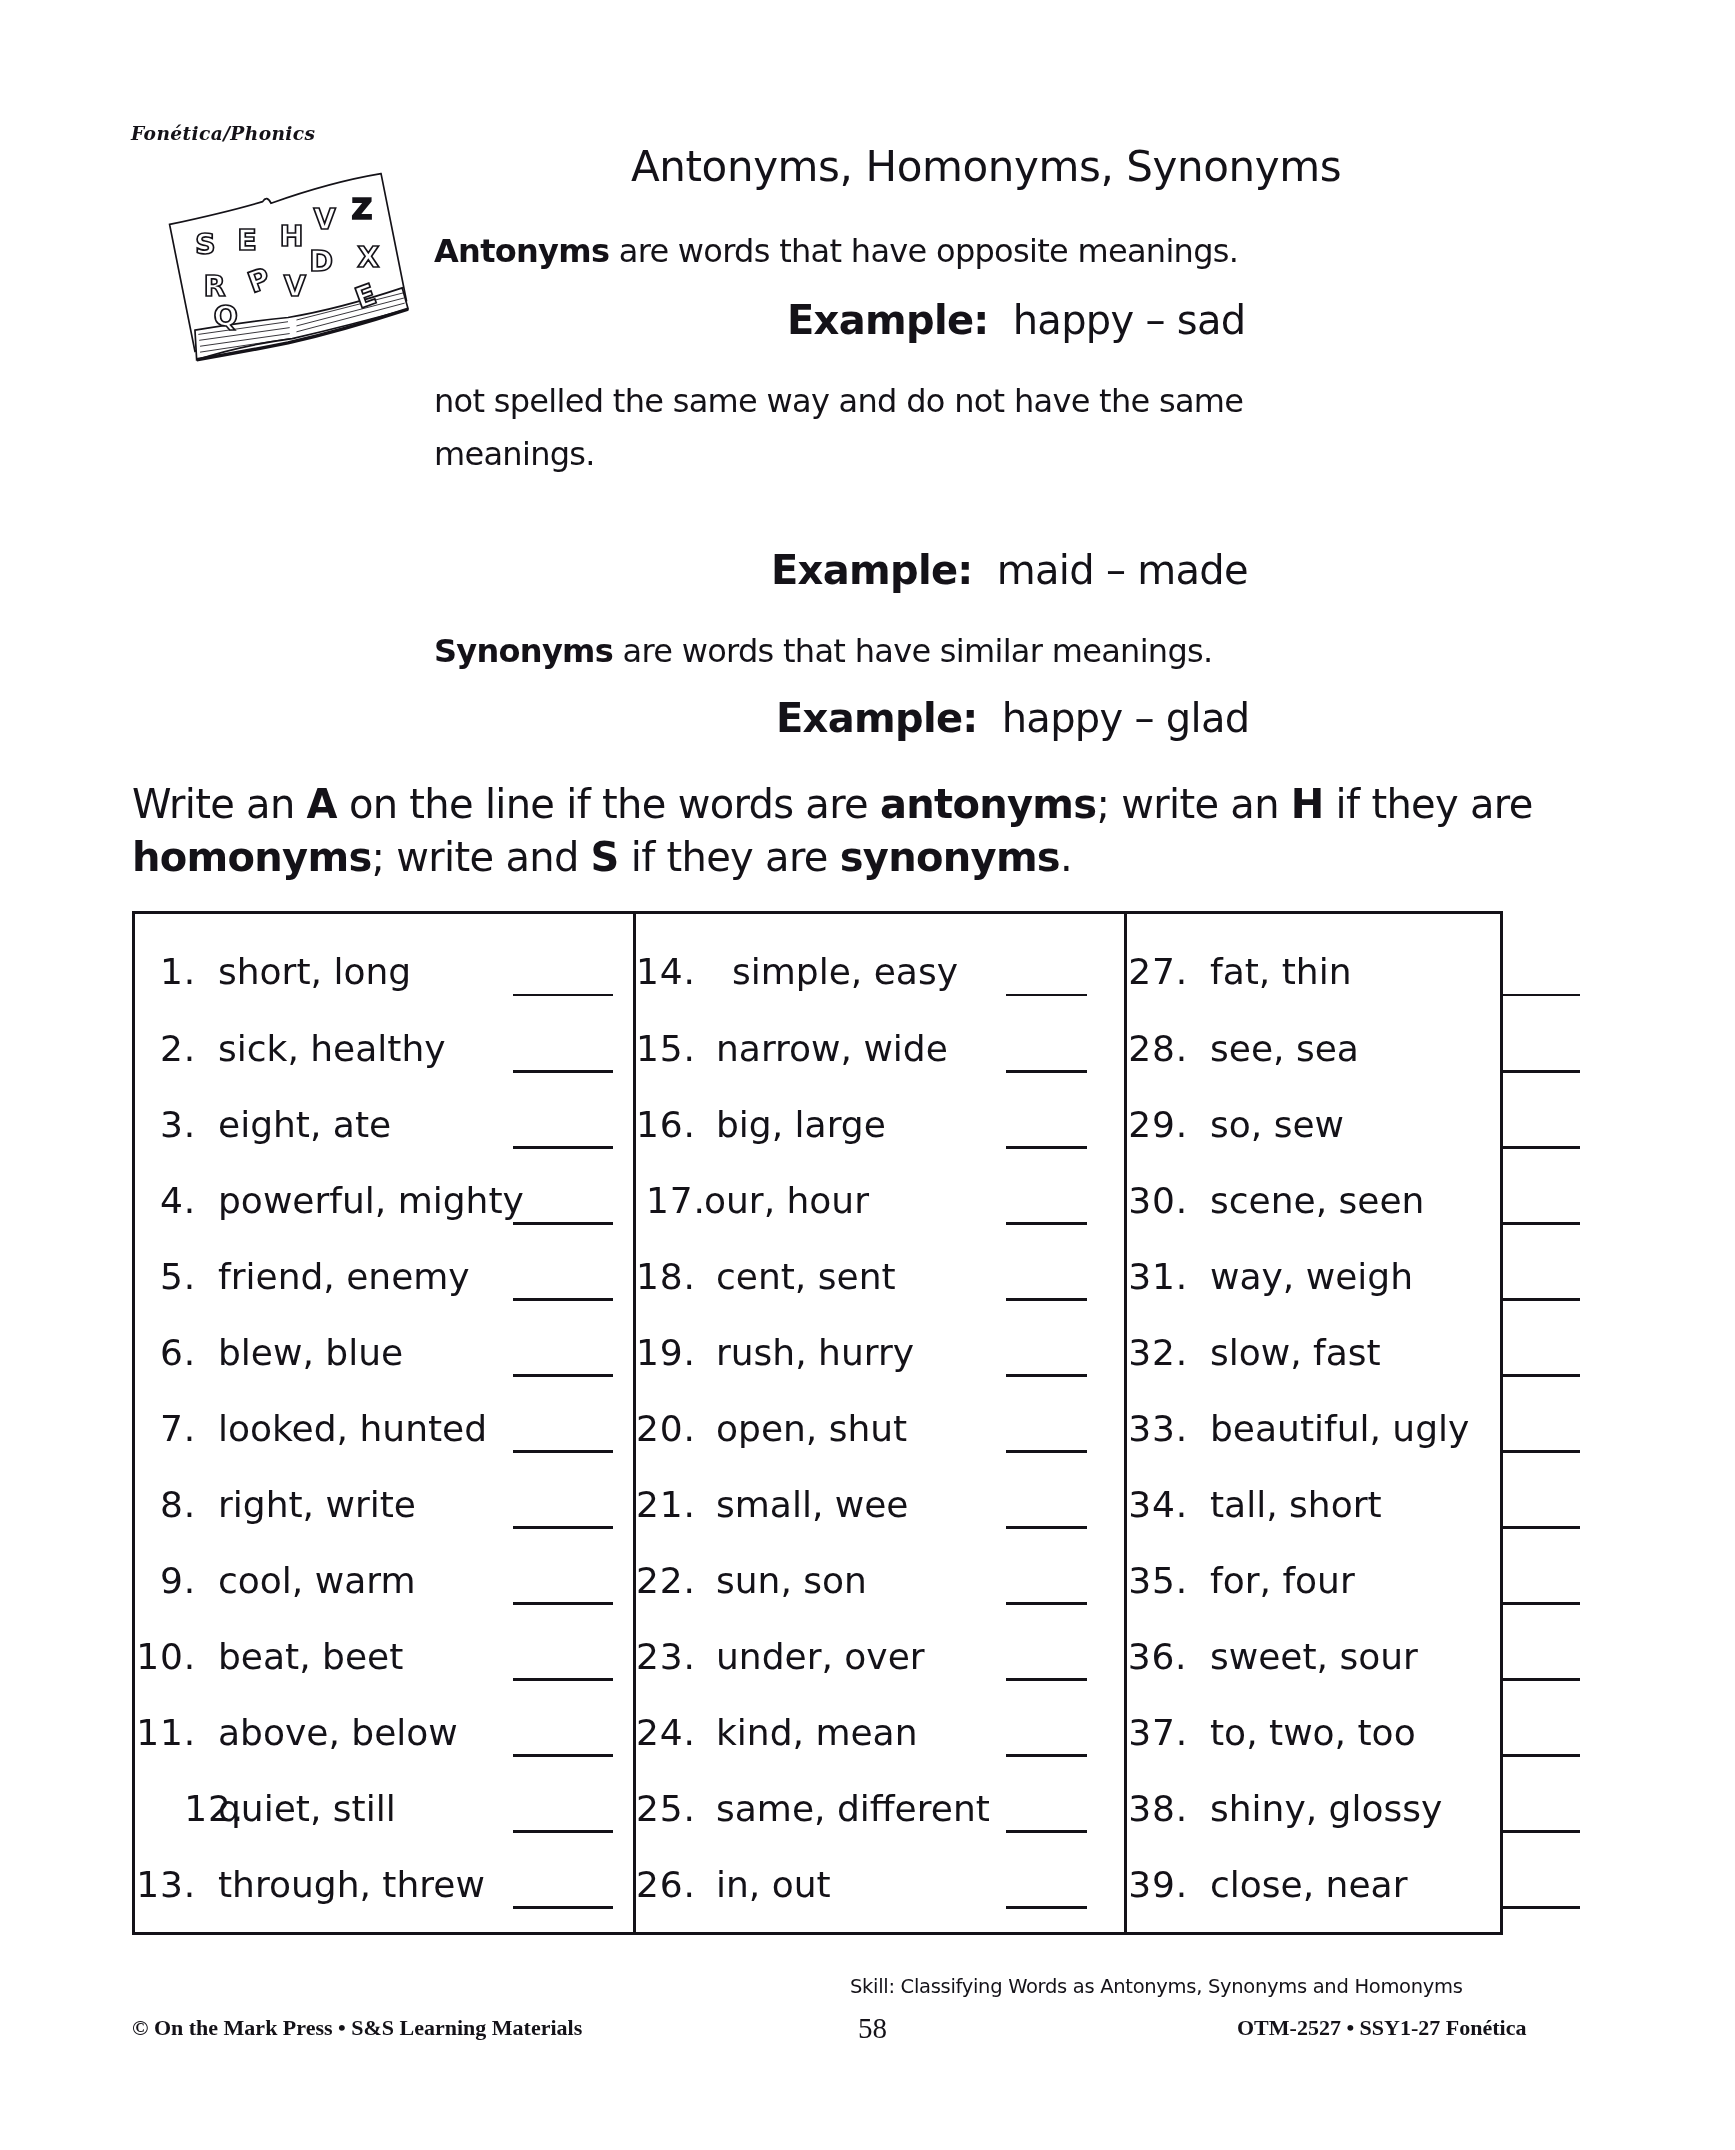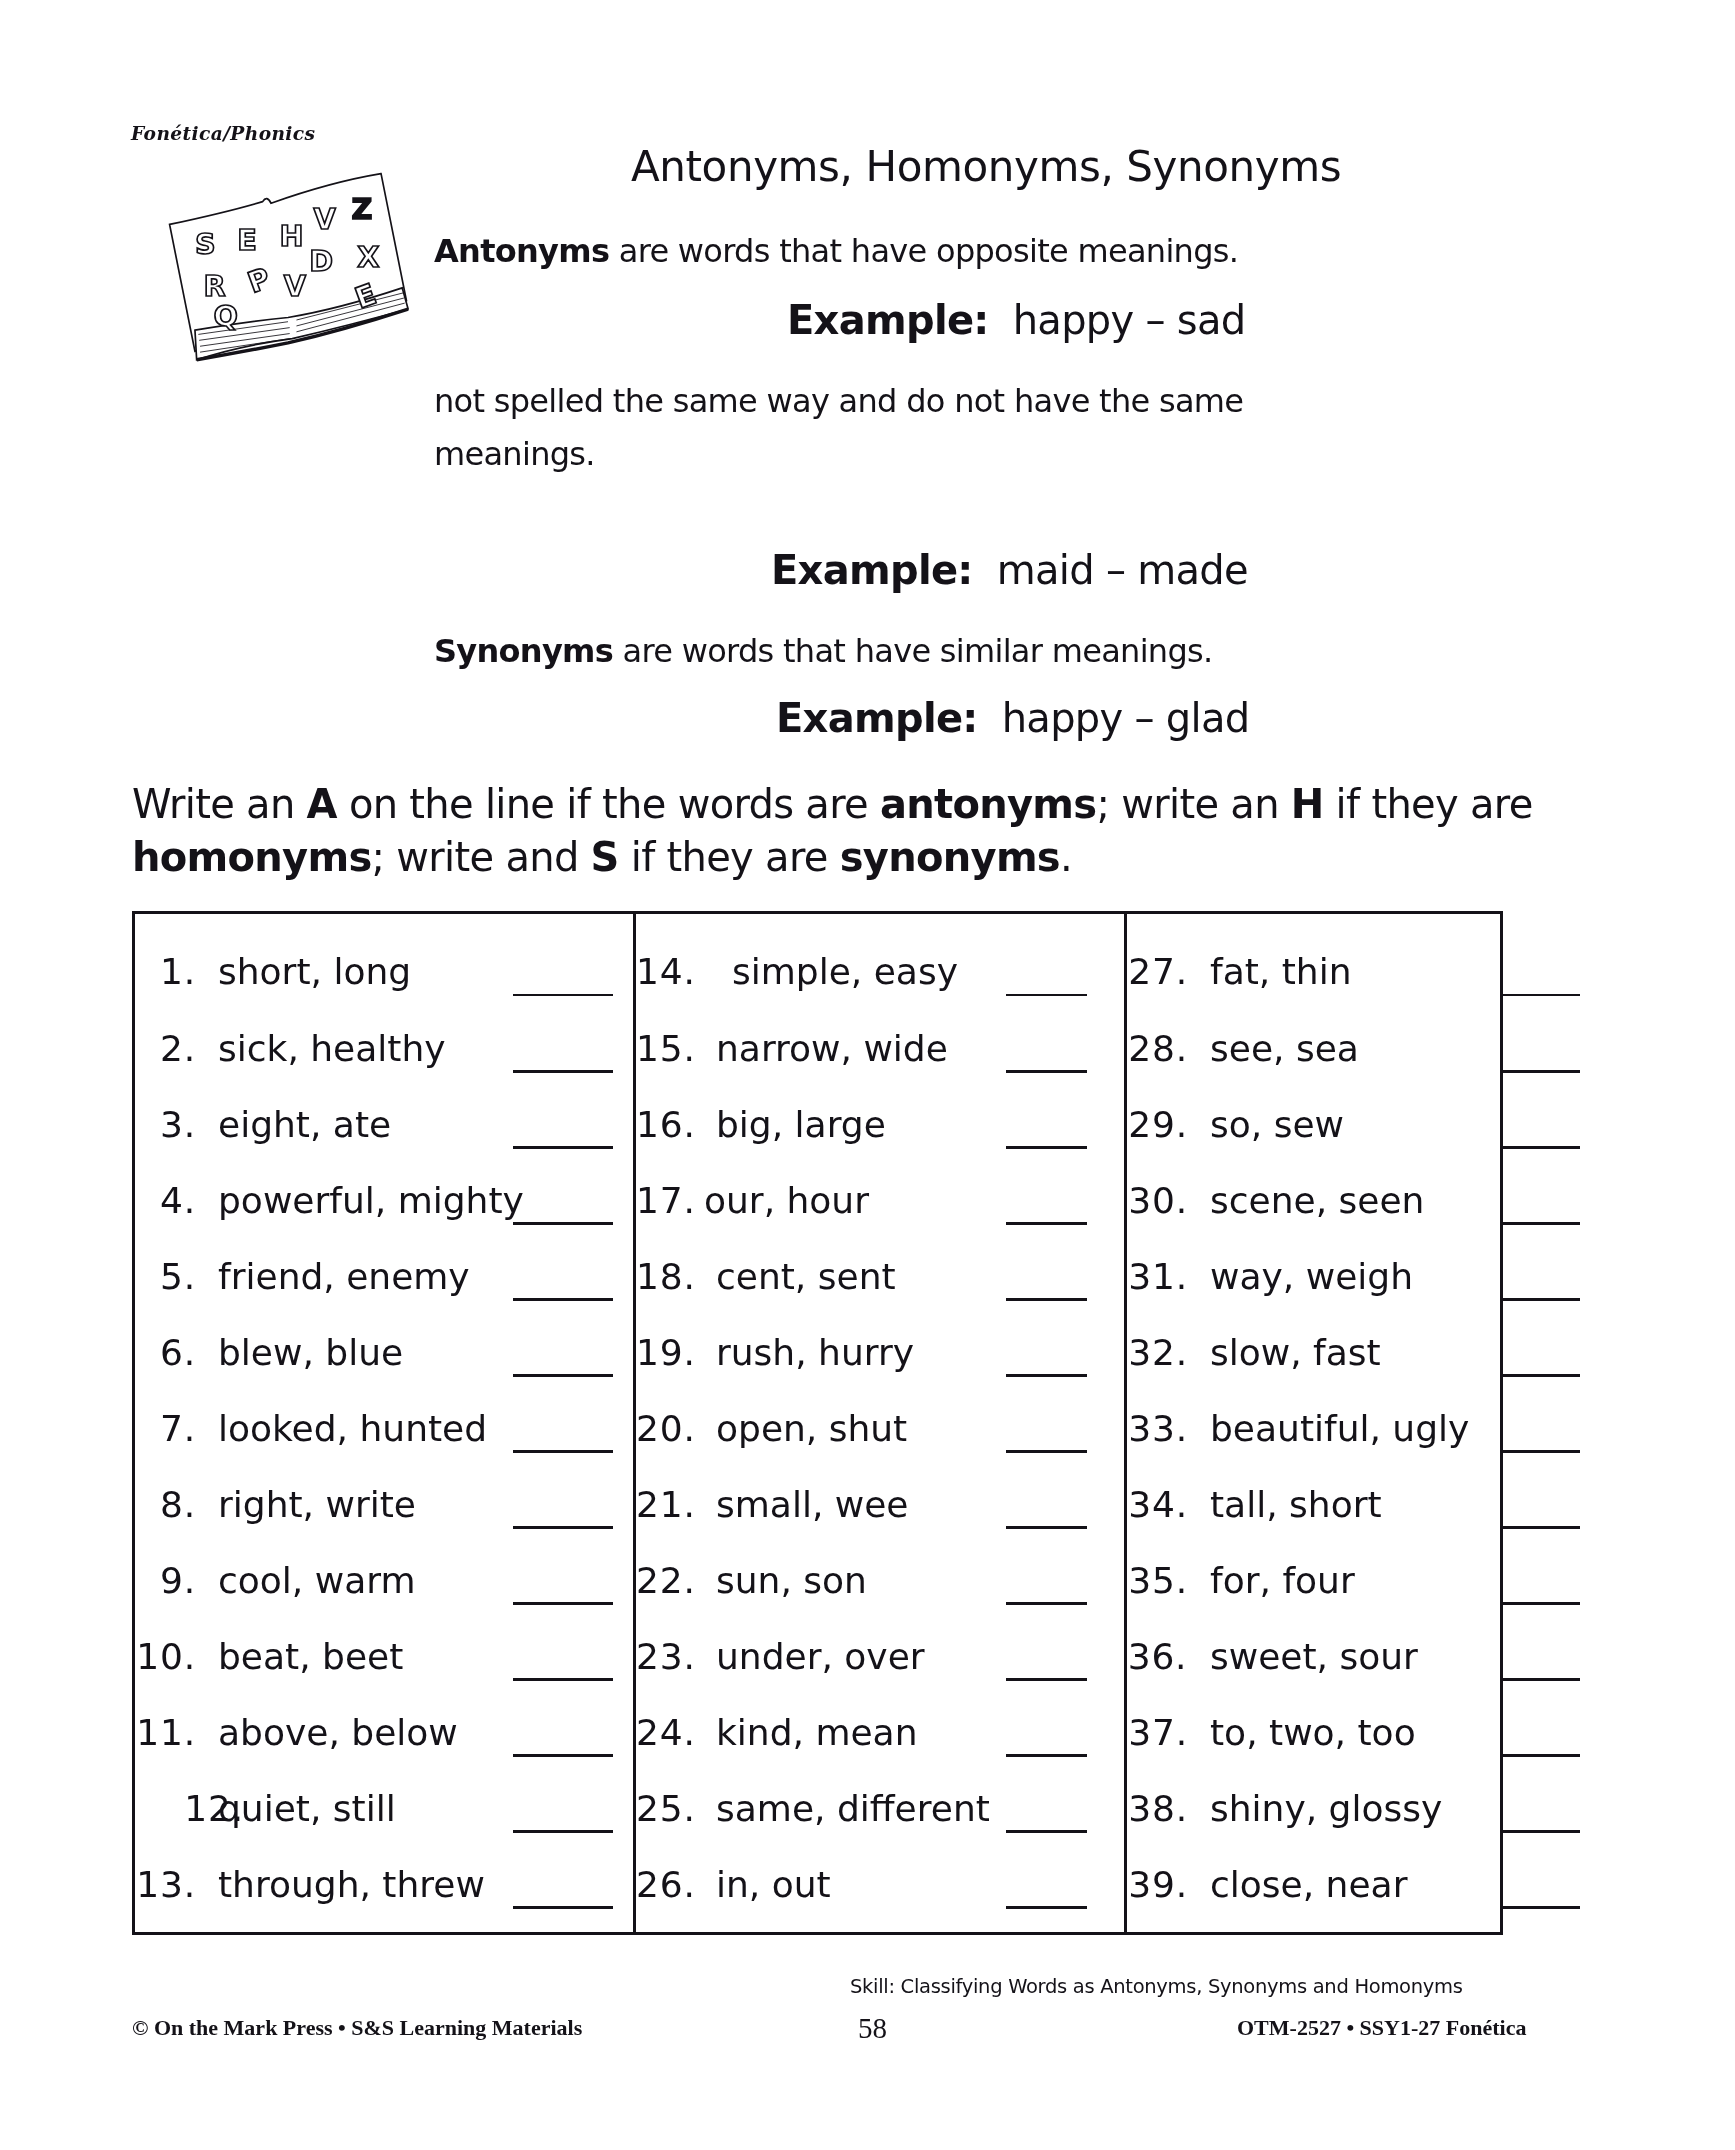--- a/index.html
+++ b/index.html
@@ -174,21 +174,21 @@
         <span class="num" style="right: 0px; left: 0px; width: 58px; text-align: right;">15.</span>
         <span class="words" style="left: 80px;">narrow, wide</span>
         <span class="blank" style="left: 370px; width: 81px;"></span>
       </div>
       <div class="row" style="top: 171px;">
         <span class="num" style="right: 0px; left: 0px; width: 58px; text-align: right;">16.</span>
         <span class="words" style="left: 80px;">big, large</span>
         <span class="blank" style="left: 370px; width: 81px;"></span>
       </div>
       <div class="row" style="top: 247px;">
-        <span class="num" style="right: 0px; left: 0px; width: 58px; text-align: right;">17.</span>
+        <span class="num" style="right: 0px; left: 0px; width: 58px; text-align: right; padding-left: 10px;">17.</span>
         <span class="words" style="left: 68px;">our, hour</span>
         <span class="blank" style="left: 370px; width: 81px;"></span>
       </div>
       <div class="row" style="top: 323px;">
         <span class="num" style="right: 0px; left: 0px; width: 58px; text-align: right;">18.</span>
         <span class="words" style="left: 80px;">cent, sent</span>
         <span class="blank" style="left: 370px; width: 81px;"></span>
       </div>
       <div class="row" style="top: 399px;">
         <span class="num" style="right: 0px; left: 0px; width: 58px; text-align: right;">19.</span>

